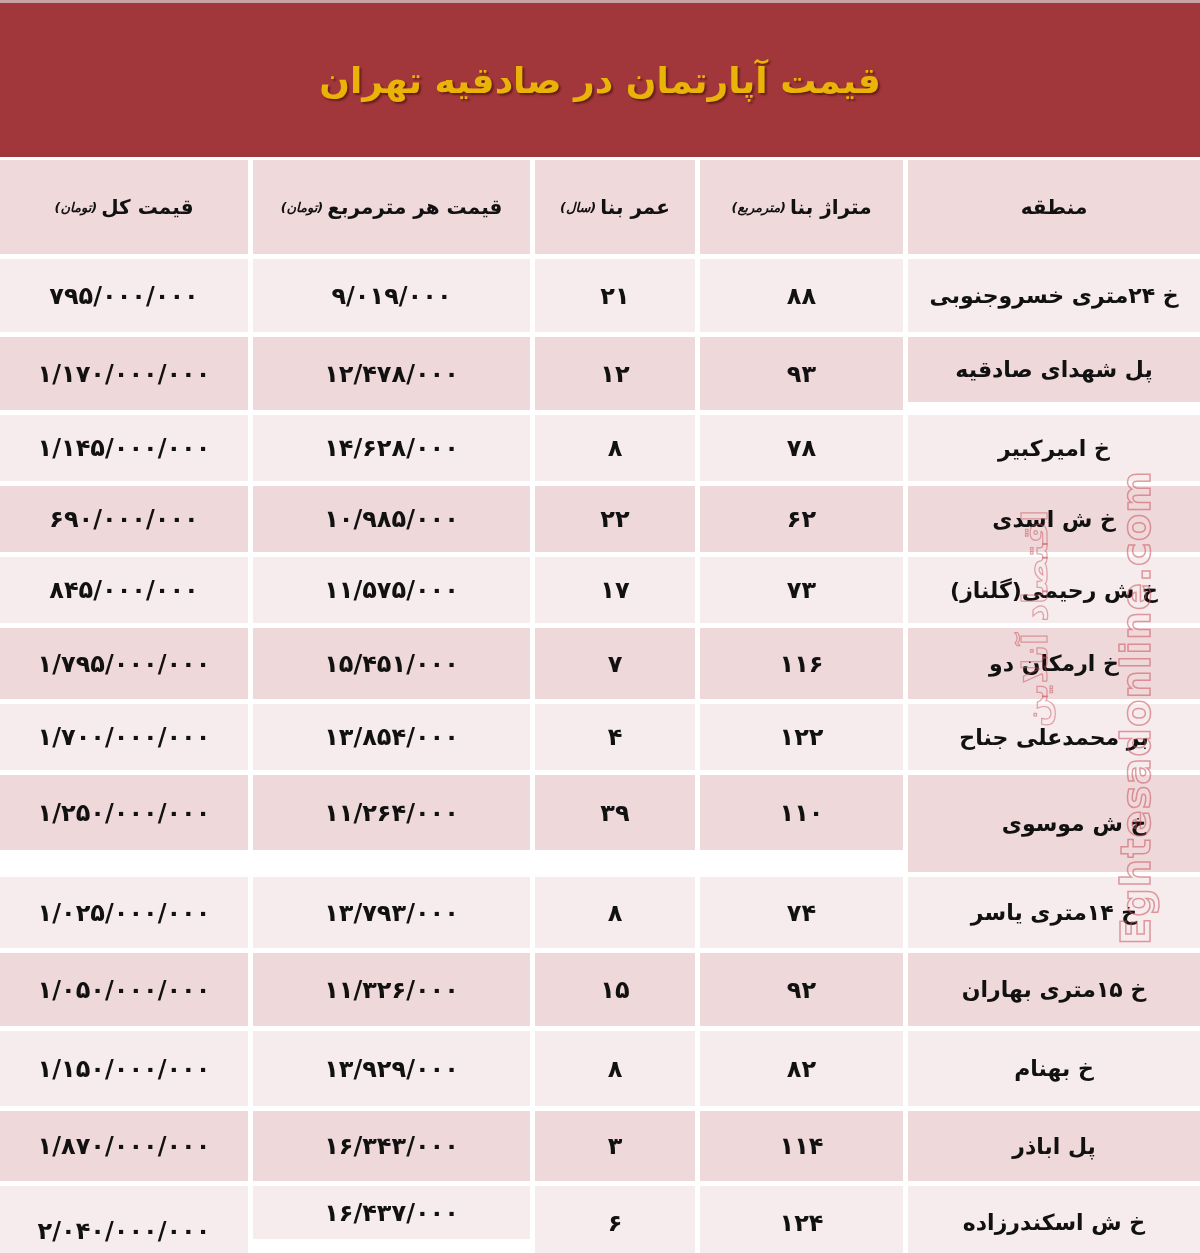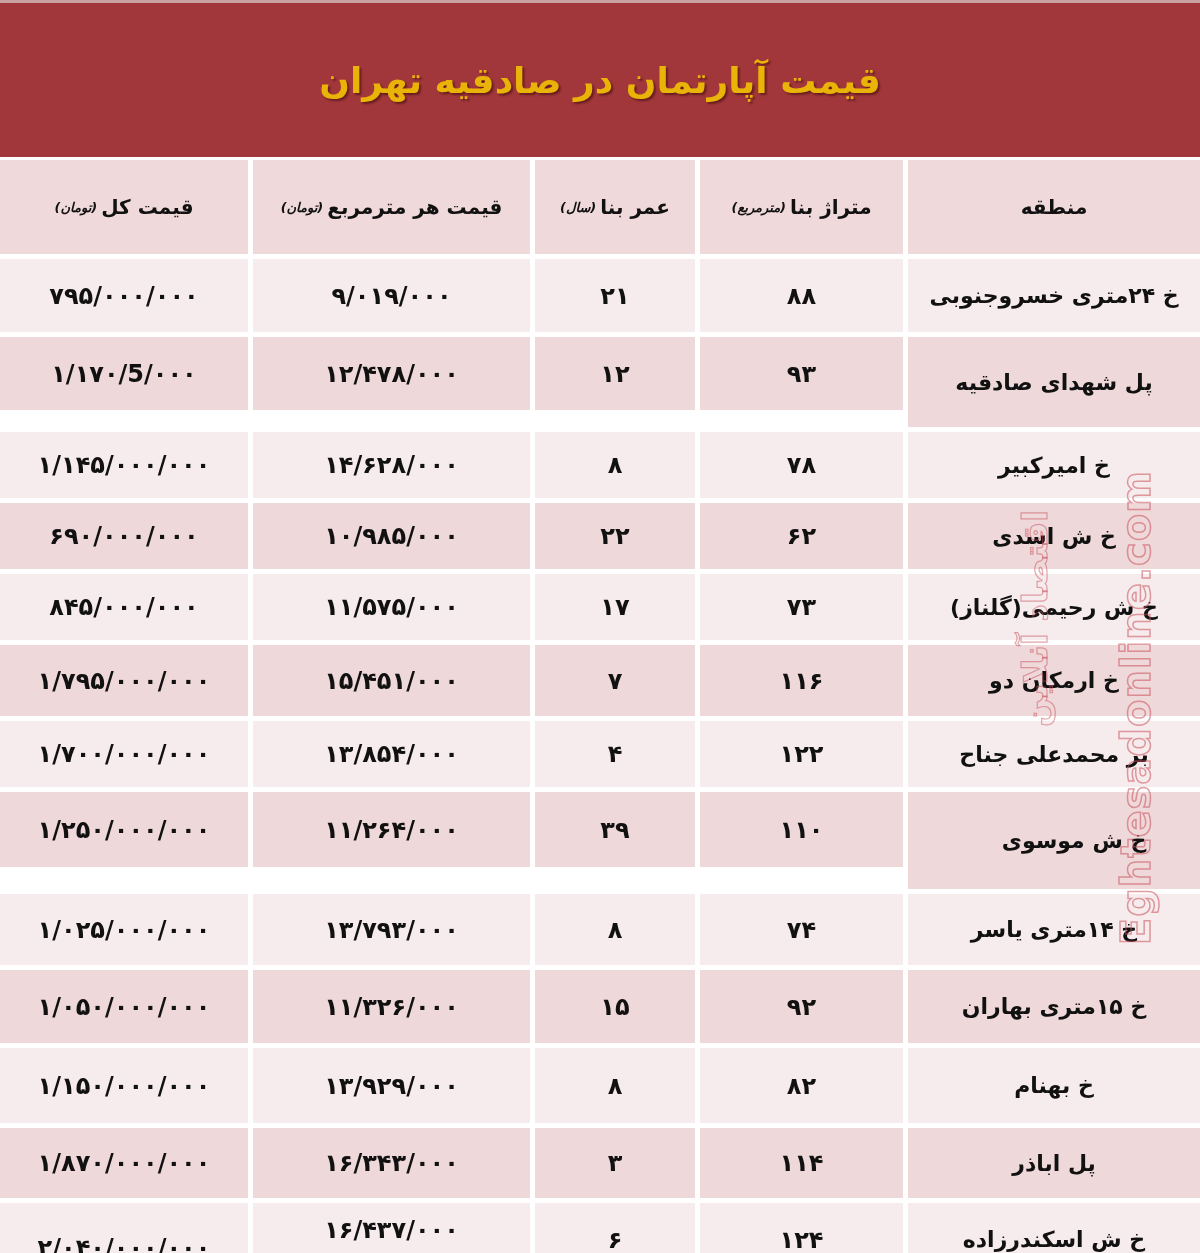--- a/index.html
+++ b/index.html
@@ -110,32 +110,32 @@
         </div>
         <div class="cell c-area" style="height: 73px;">
           <span class="num">۸۸</span>
         </div>
         <div class="cell c-region" style="height: 73px;">
           <span class="">خ ۲۴متری خسروجنوبی</span>
         </div>
       </div>
       <div class="row data alt-1">
         <div class="cell c-total" style="height: 73px;">
-          <span class="num">۱/۱۷۰/5/۰۰۰</span>
+          <span class="num">۱/۱۷۰/۰۰۰/۰۰۰</span>
         </div>
         <div class="cell c-ppm" style="height: 73px;">
           <span class="num">۱۲/۴۷۸/۰۰۰</span>
         </div>
         <div class="cell c-age" style="height: 73px;">
           <span class="num">۱۲</span>
         </div>
         <div class="cell c-area" style="height: 73px;">
           <span class="num">۹۳</span>
         </div>
-        <div class="cell c-region" style="height: 90px;">
+        <div class="cell c-region" style="height: 65px;">
           <span class="">پل شهدای صادقیه</span>
         </div>
       </div>
       <div class="row data alt-0">
         <div class="cell c-total" style="height: 66px;">
           <span class="num">۱/۱۴۵/۰۰۰/۰۰۰</span>
         </div>
         <div class="cell c-ppm" style="height: 66px;">
           <span class="num">۱۴/۶۲۸/۰۰۰</span>
         </div>

